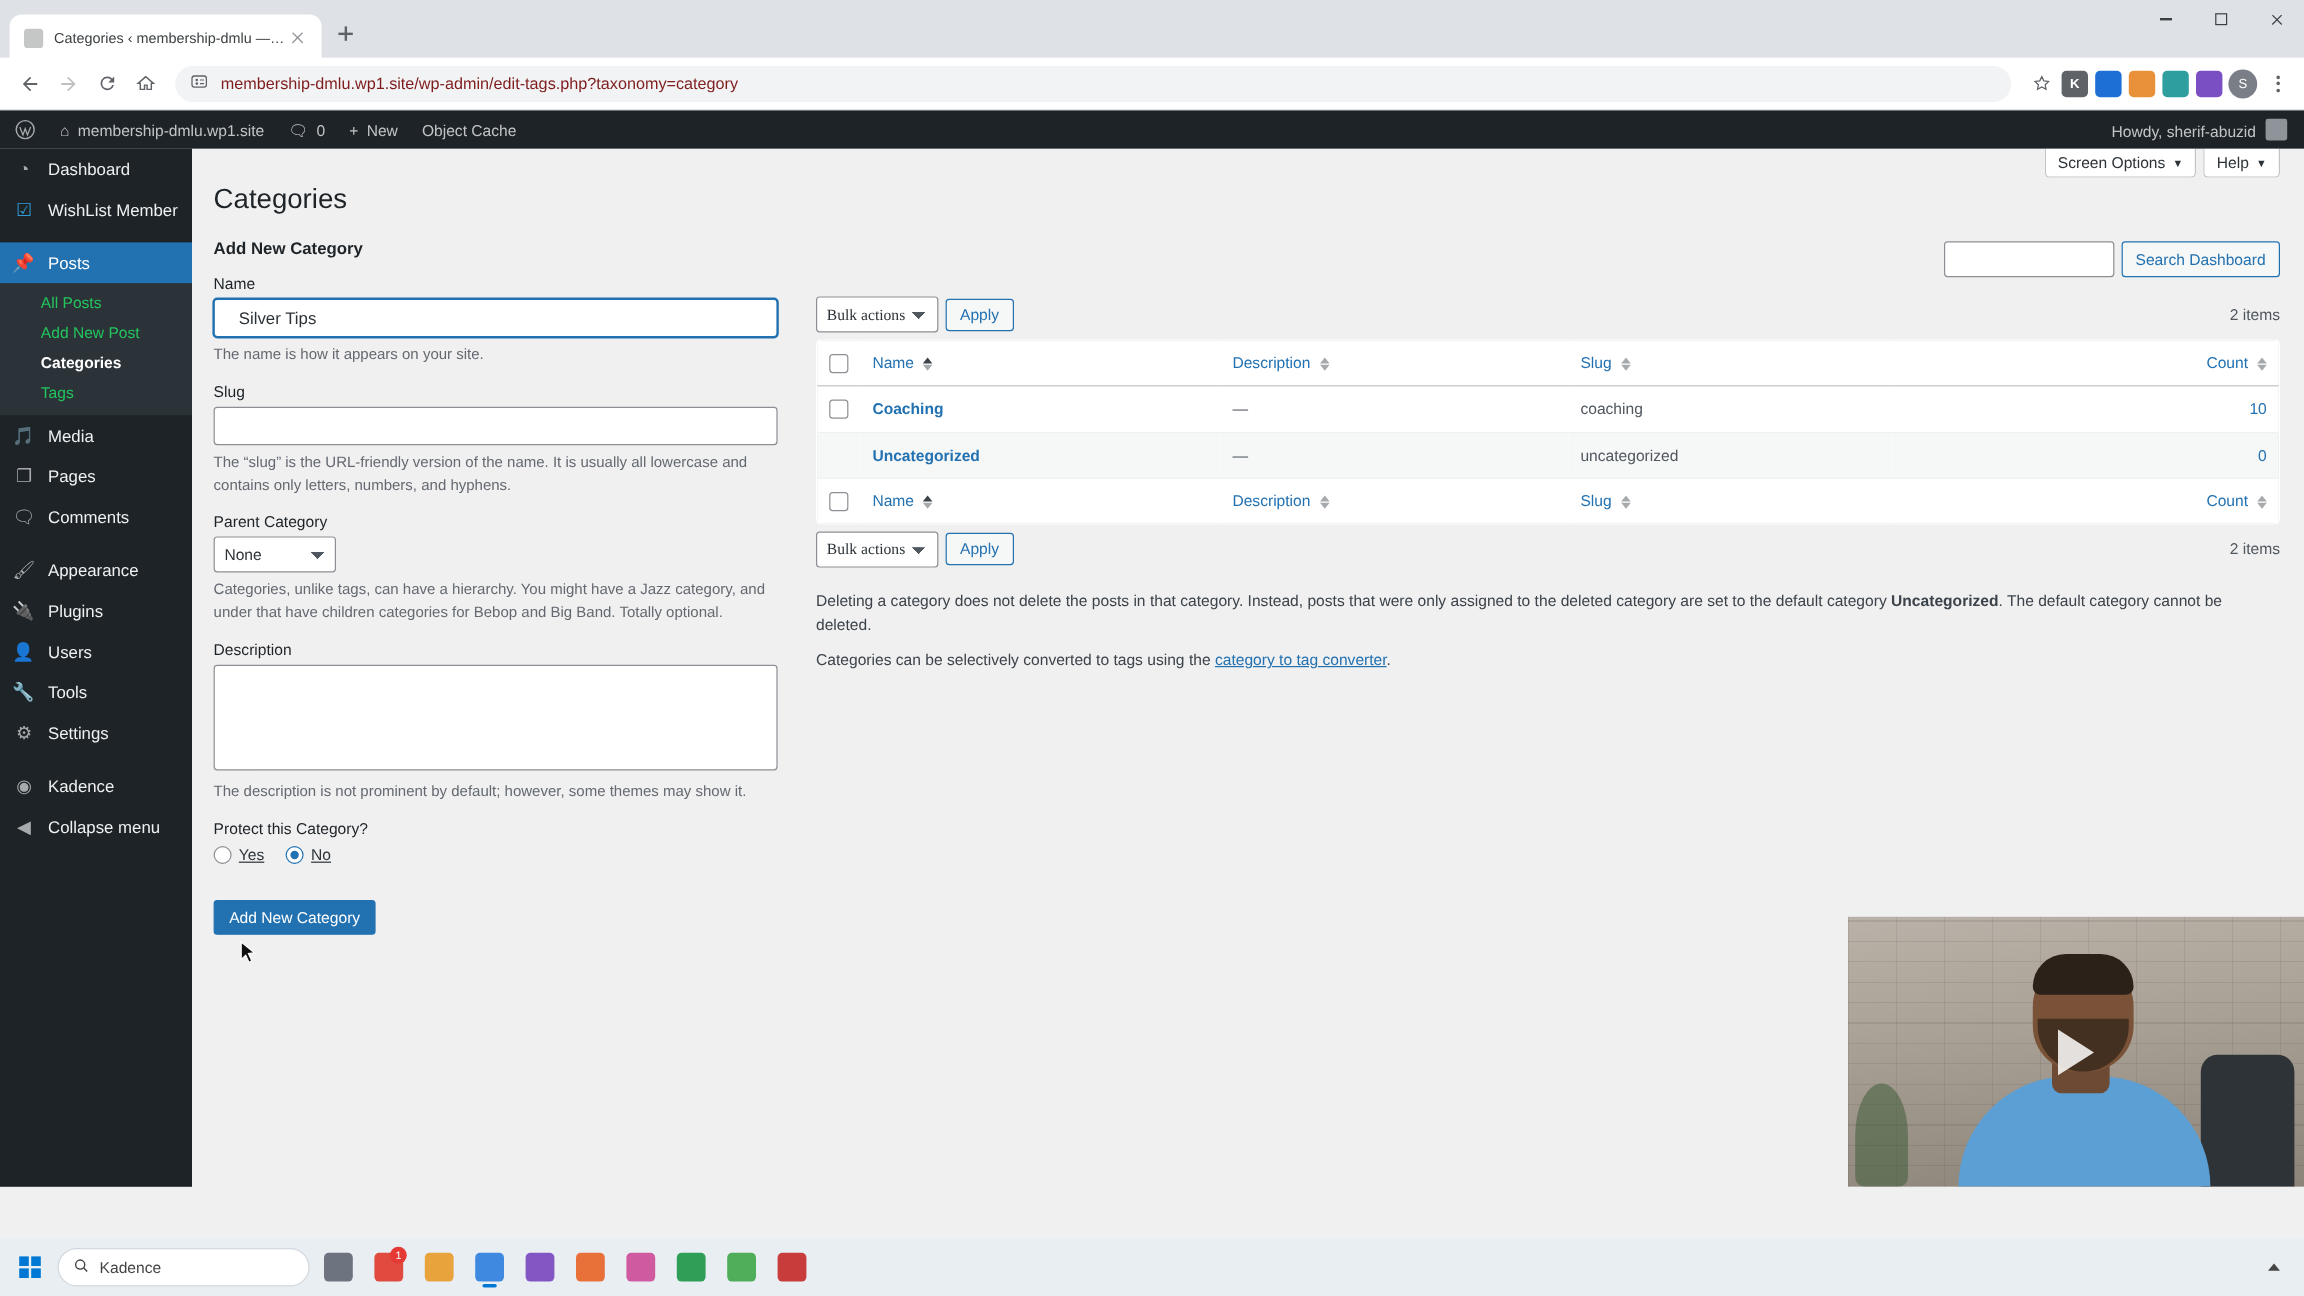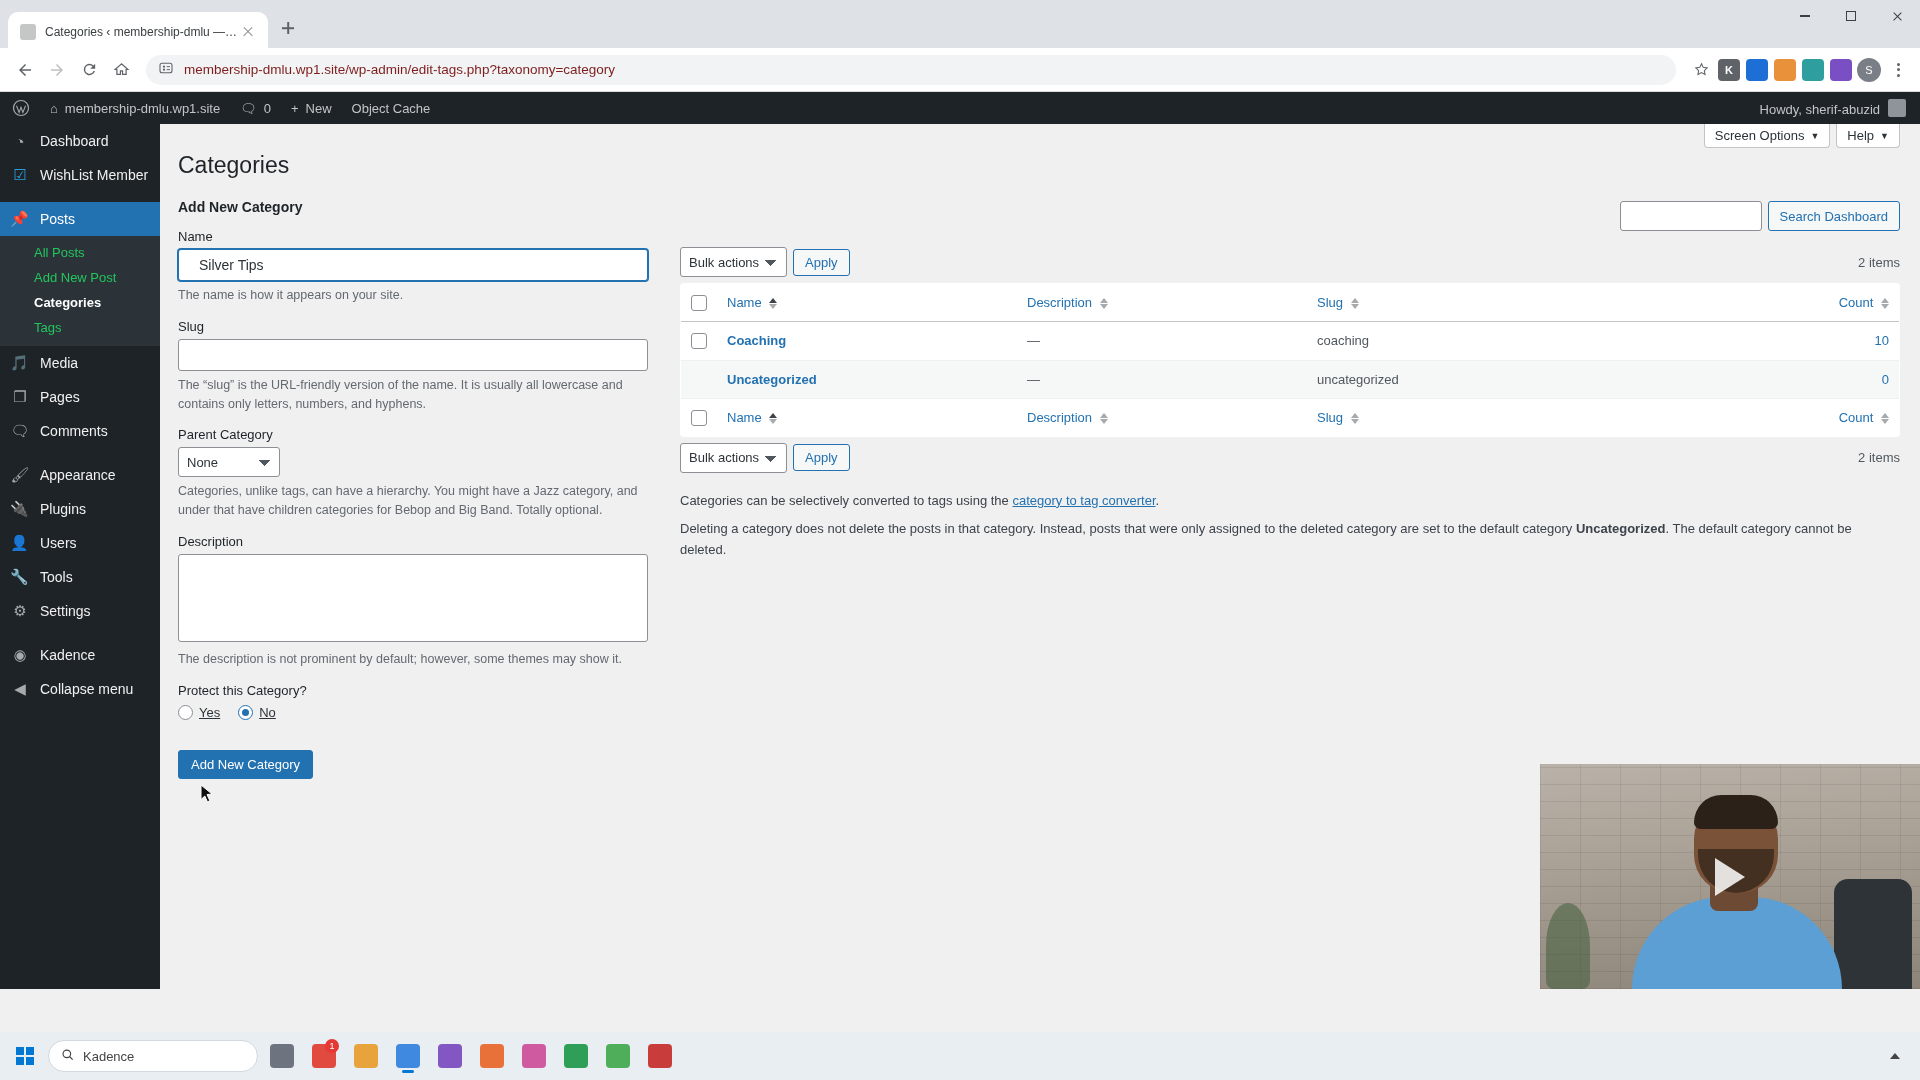--- a/index.html
+++ b/index.html
@@ -182,21 +182,21 @@
   }
   .btn-secondary {
     background: #f6f7f7; border: 1px solid #2271b1; color: #2271b1;
     border-radius: 3px; padding: 5px 11px; font-size: 13px; cursor: pointer;
     font-family: "Liberation Sans", sans-serif; white-space: nowrap;
   }
   .tablenav { display: flex; align-items: center; gap: 6px; padding: 6px 0; }
   .bulk-select {
     height: 30px; border: 1px solid #8c8f94; border-radius: 3px; background: #fff;
     padding: 0 26px 0 8px; font-size: 13px; color: #2c3338;
-    font-family: Liberation Sans, sans-serif; appearance: none;
+    font-family: Liberation Serif, serif; appearance: none;
     background-image: linear-gradient(45deg, transparent 49%, #50575e 50%), linear-gradient(-45deg, transparent 49%, #50575e 50%);
     background-size: 6px 6px, 6px 6px;
     background-position: calc(100% - 15px) 12px, calc(100% - 10px) 12px;
     background-repeat: no-repeat;
   }
   .items-count { margin-left: auto; font-size: 13px; color: #50575e; }
 
   table.wp-list { width: 100%; border-collapse: collapse; background: #fff;
     border: 1px solid #c3c4c7; border-radius: 4px; overflow: hidden; }
   table.wp-list th {
@@ -632,22 +632,22 @@
 
         <div class="tablenav">
           <select class="bulk-select">
             <option>Bulk actions</option>
           </select>
           <button class="btn-secondary">Apply</button>
           <span class="items-count">2 items</span>
         </div>
 
         <div class="notes">
+          <p><span>Deleting a category does not delete the posts in that category. Instead, posts that were only assigned to the deleted category are set to the default category </span><b>Uncategorized</b><span>. The default category cannot be deleted.</span></p>
           <p><span>Categories can be selectively converted to tags using the </span><a href="#">category to tag converter</a><span>.</span></p>
-          <p><span>Deleting a category does not delete the posts in that category. Instead, posts that were only assigned to the deleted category are set to the default category </span><b>Uncategorized</b><span>. The default category cannot be deleted.</span></p>
         </div>
       </div>
     </div>
 
     <div class="cursor" style="left:40px; top:660px;">
       <svg width="14" height="20" viewBox="0 0 14 20">
           <path d="M1 1l11 9-5 .6 2.8 6L7.5 18 4.8 12 1 15.5z" fill="#111" stroke="#fff" stroke-width="1"></path>
         </svg>
     </div>
 

